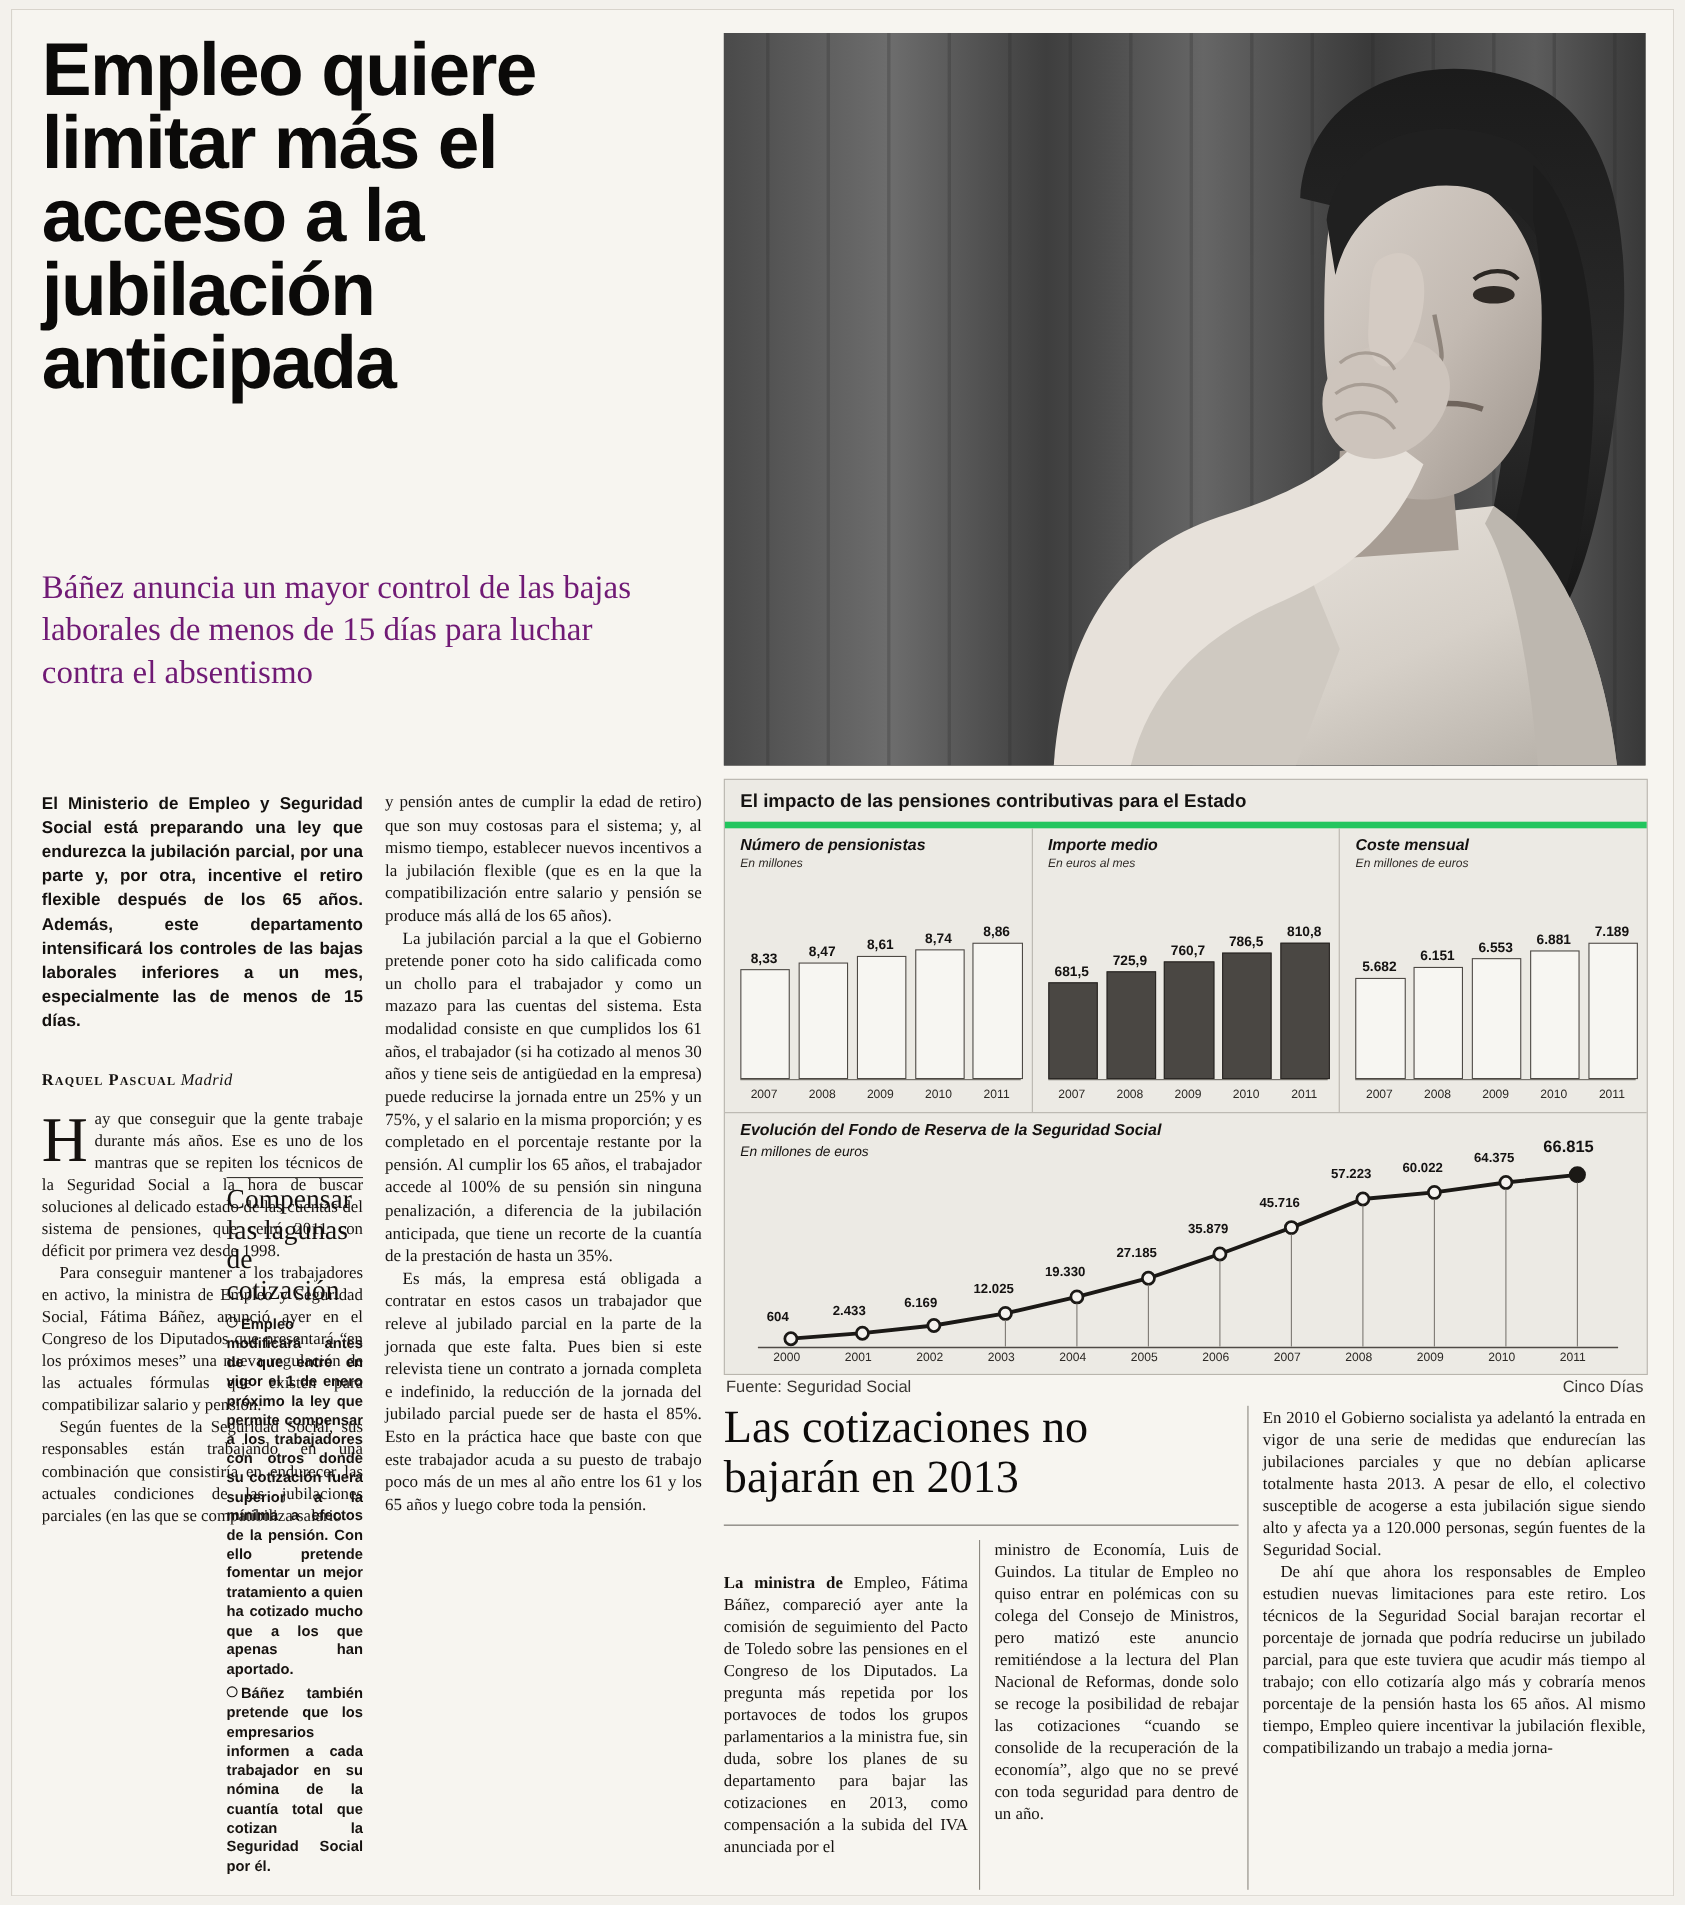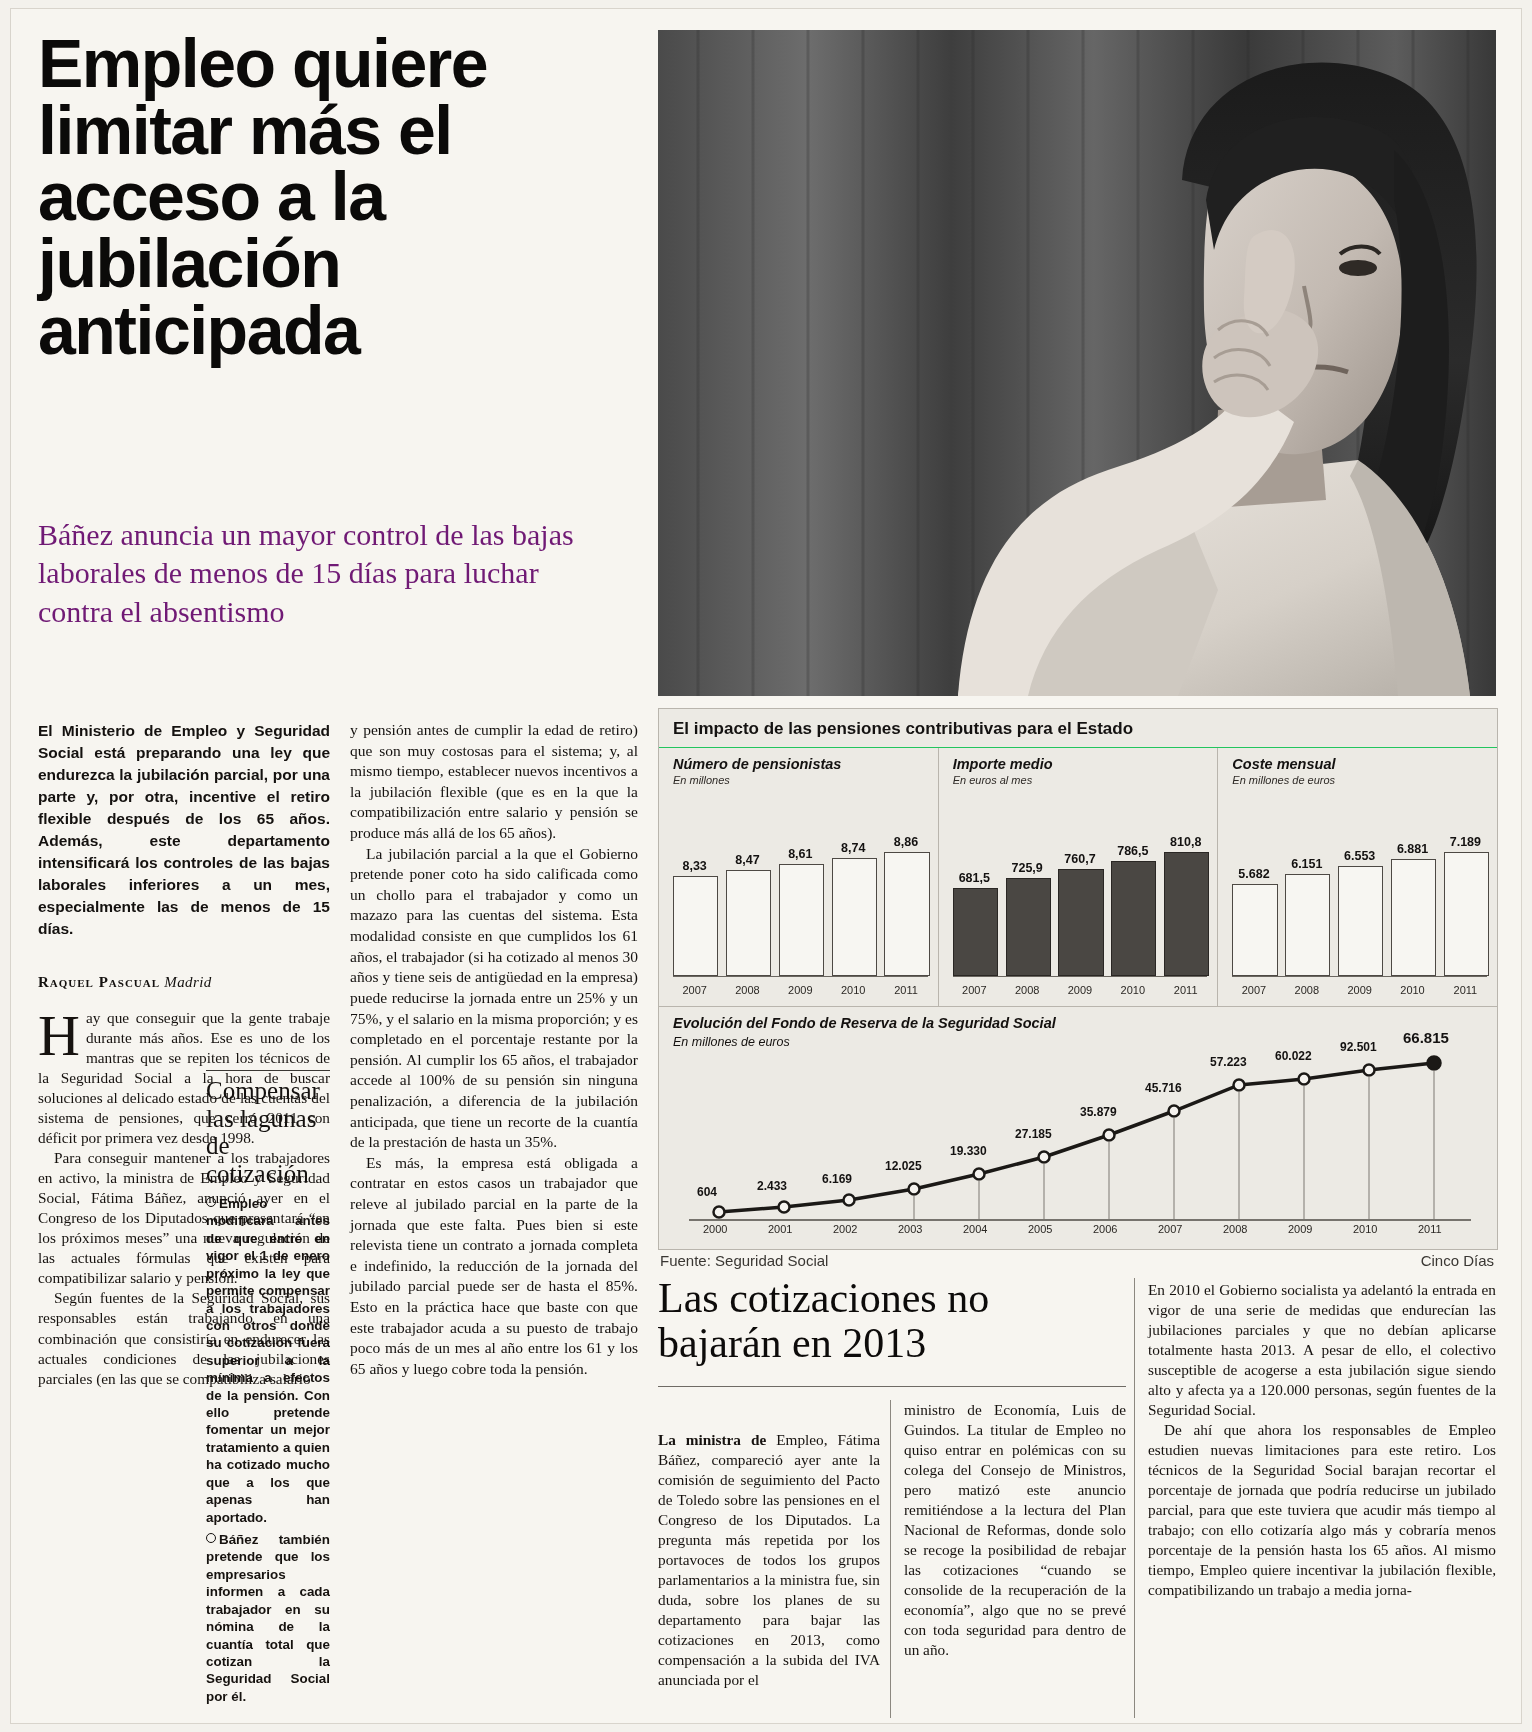--- a/index.html
+++ b/index.html
@@ -162,21 +162,21 @@
     height: 540px;
     background: #eceae4;
     border: 1px solid #b9b5ad;
   }
   .ig-title {
     font-family: "Liberation Sans", sans-serif;
     font-weight: bold;
     font-size: 17px;
     color: #141211;
     padding: 10px 0 8px 14px;
-    border-bottom: 1px solid #22c55e;
+    border-bottom: 6px solid #22c55e;
   }
   .ig-top {
     display: flex;
     height: 258px;
     border-bottom: 1px solid #b9b5ad;
   }
   .ig-panel {
     position: relative;
     flex: 1;
     padding: 8px 8px 0 14px;
@@ -572,21 +572,21 @@
           <div style="position:absolute;left:38px;top:178px">604</div>
           <div style="position:absolute;left:98px;top:172px">2.433</div>
           <div style="position:absolute;left:163px;top:165px">6.169</div>
           <div style="position:absolute;left:226px;top:152px">12.025</div>
           <div style="position:absolute;left:291px;top:137px">19.330</div>
           <div style="position:absolute;left:356px;top:120px">27.185</div>
           <div style="position:absolute;left:421px;top:98px">35.879</div>
           <div style="position:absolute;left:486px;top:74px">45.716</div>
           <div style="position:absolute;left:551px;top:48px">57.223</div>
           <div style="position:absolute;left:616px;top:42px">60.022</div>
-          <div style="position:absolute;left:681px;top:33px">92.501</div>
+          <div style="position:absolute;left:681px;top:33px">64.375</div>
           <div style="position:absolute;left:744px;top:22px;font-size:15px">66.815</div>
         </div>
 
         <div style="position:absolute;left:0;top:216px;width:838px;height:22px;font-family:'Liberation Sans',sans-serif;font-size:11px;color:#2b2824">
           <div style="position:absolute;left:44px">2000</div>
           <div style="position:absolute;left:109px">2001</div>
           <div style="position:absolute;left:174px">2002</div>
           <div style="position:absolute;left:239px">2003</div>
           <div style="position:absolute;left:304px">2004</div>
           <div style="position:absolute;left:369px">2005</div>

